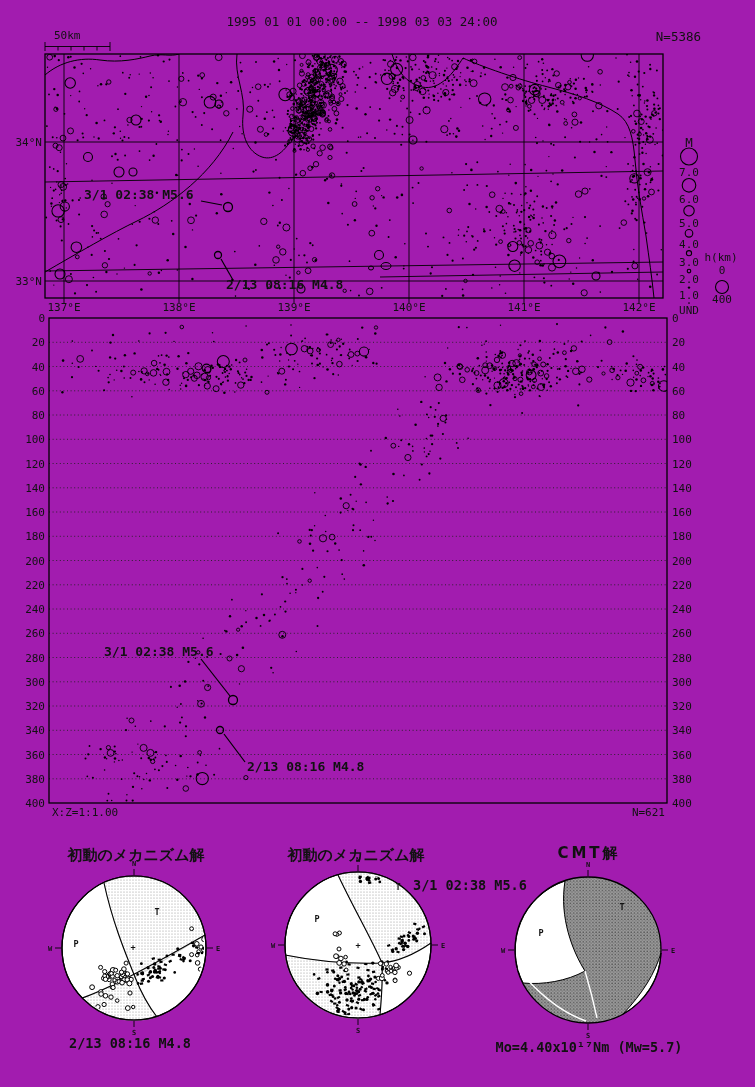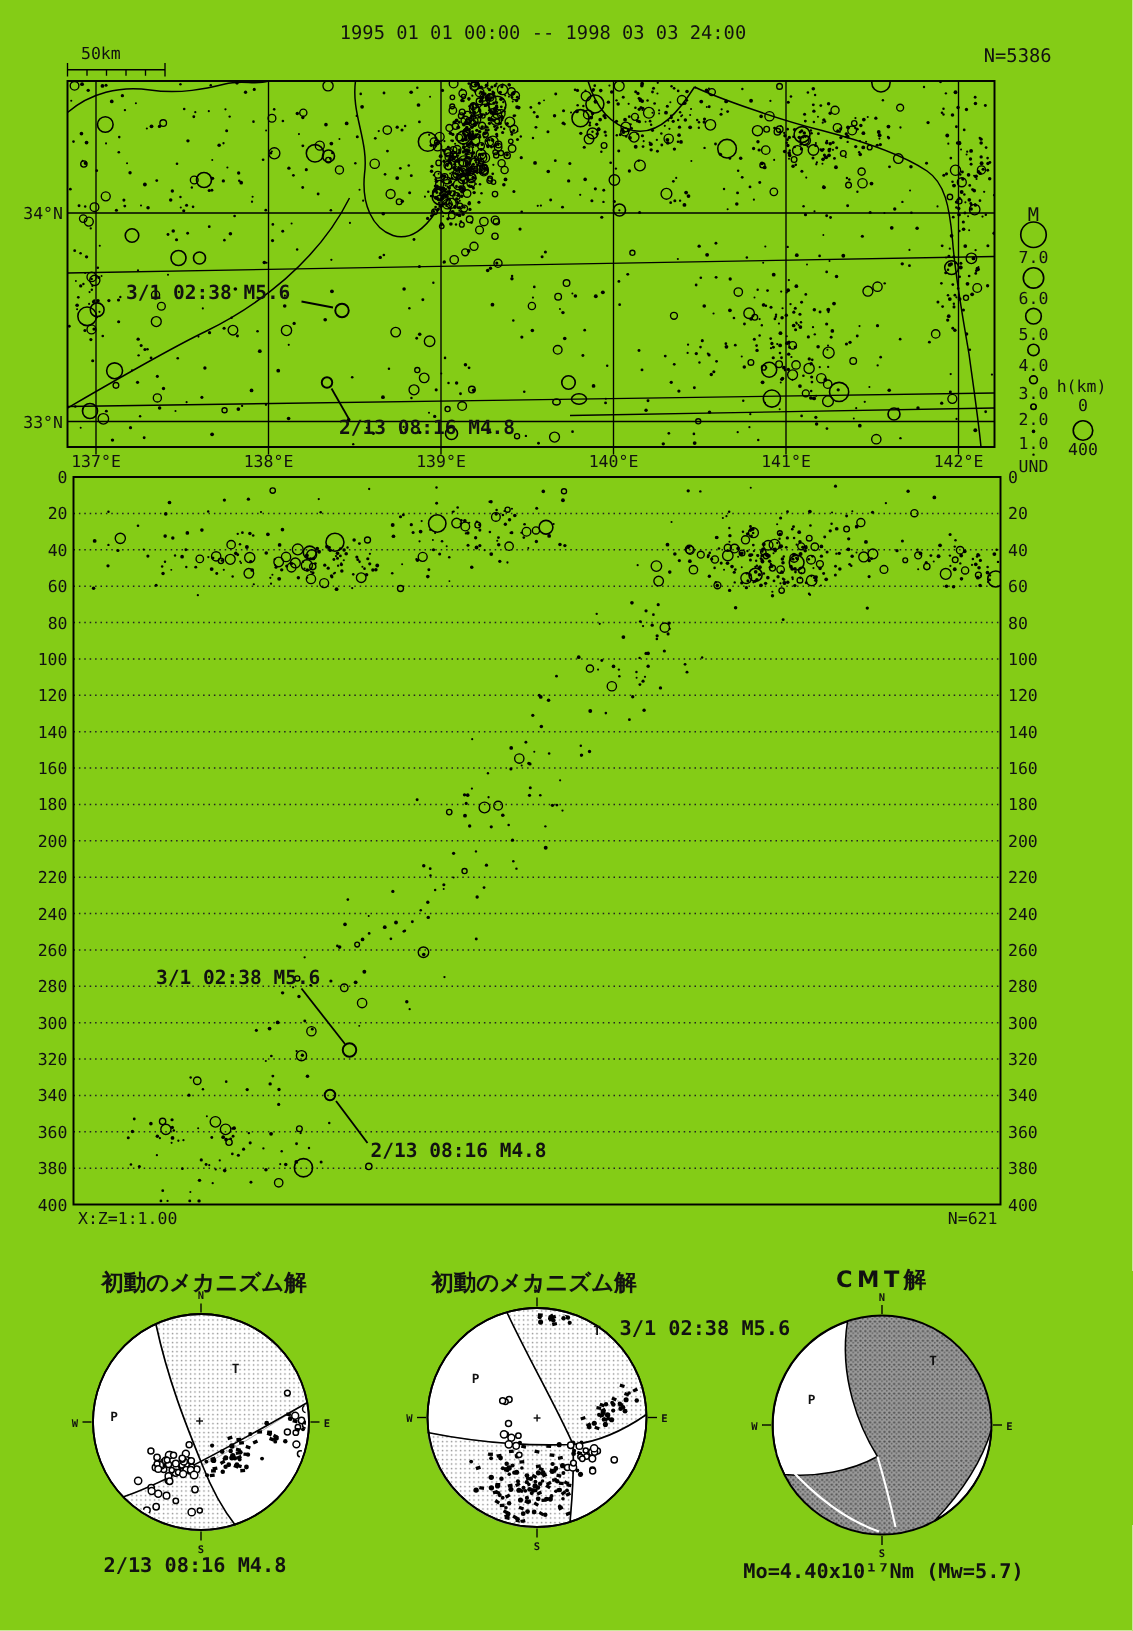--- a/index.html
+++ b/index.html
@@ -1,16 +1,16 @@
 <!DOCTYPE html>
 <html><head>
 <meta charset="utf-8">
 <style>
   html,body{margin:0;padding:0;background:#fff;}
-  #stage{width:755px;height:1087px;position:relative;background:#84cc16;}
+  #stage{width:755px;height:1087px;position:relative;background:#a21caf;}
   svg{display:block;}
   text{font-family:"DejaVu Sans Mono","Liberation Mono",monospace;fill:#111;}
   .t11{font-size:11px;}
   .t12{font-size:12.5px;}
   .mid{text-anchor:middle;}
   .end{text-anchor:end;}
   .ann{font-size:13px;font-weight:bold;}
   .cjk{font-family:"DejaVu Sans","Liberation Sans",sans-serif;font-weight:bold;font-size:15px;}
   .cap{font-size:13.5px;font-weight:bold;}
   .cmp{font-size:7px;font-weight:bold;}

